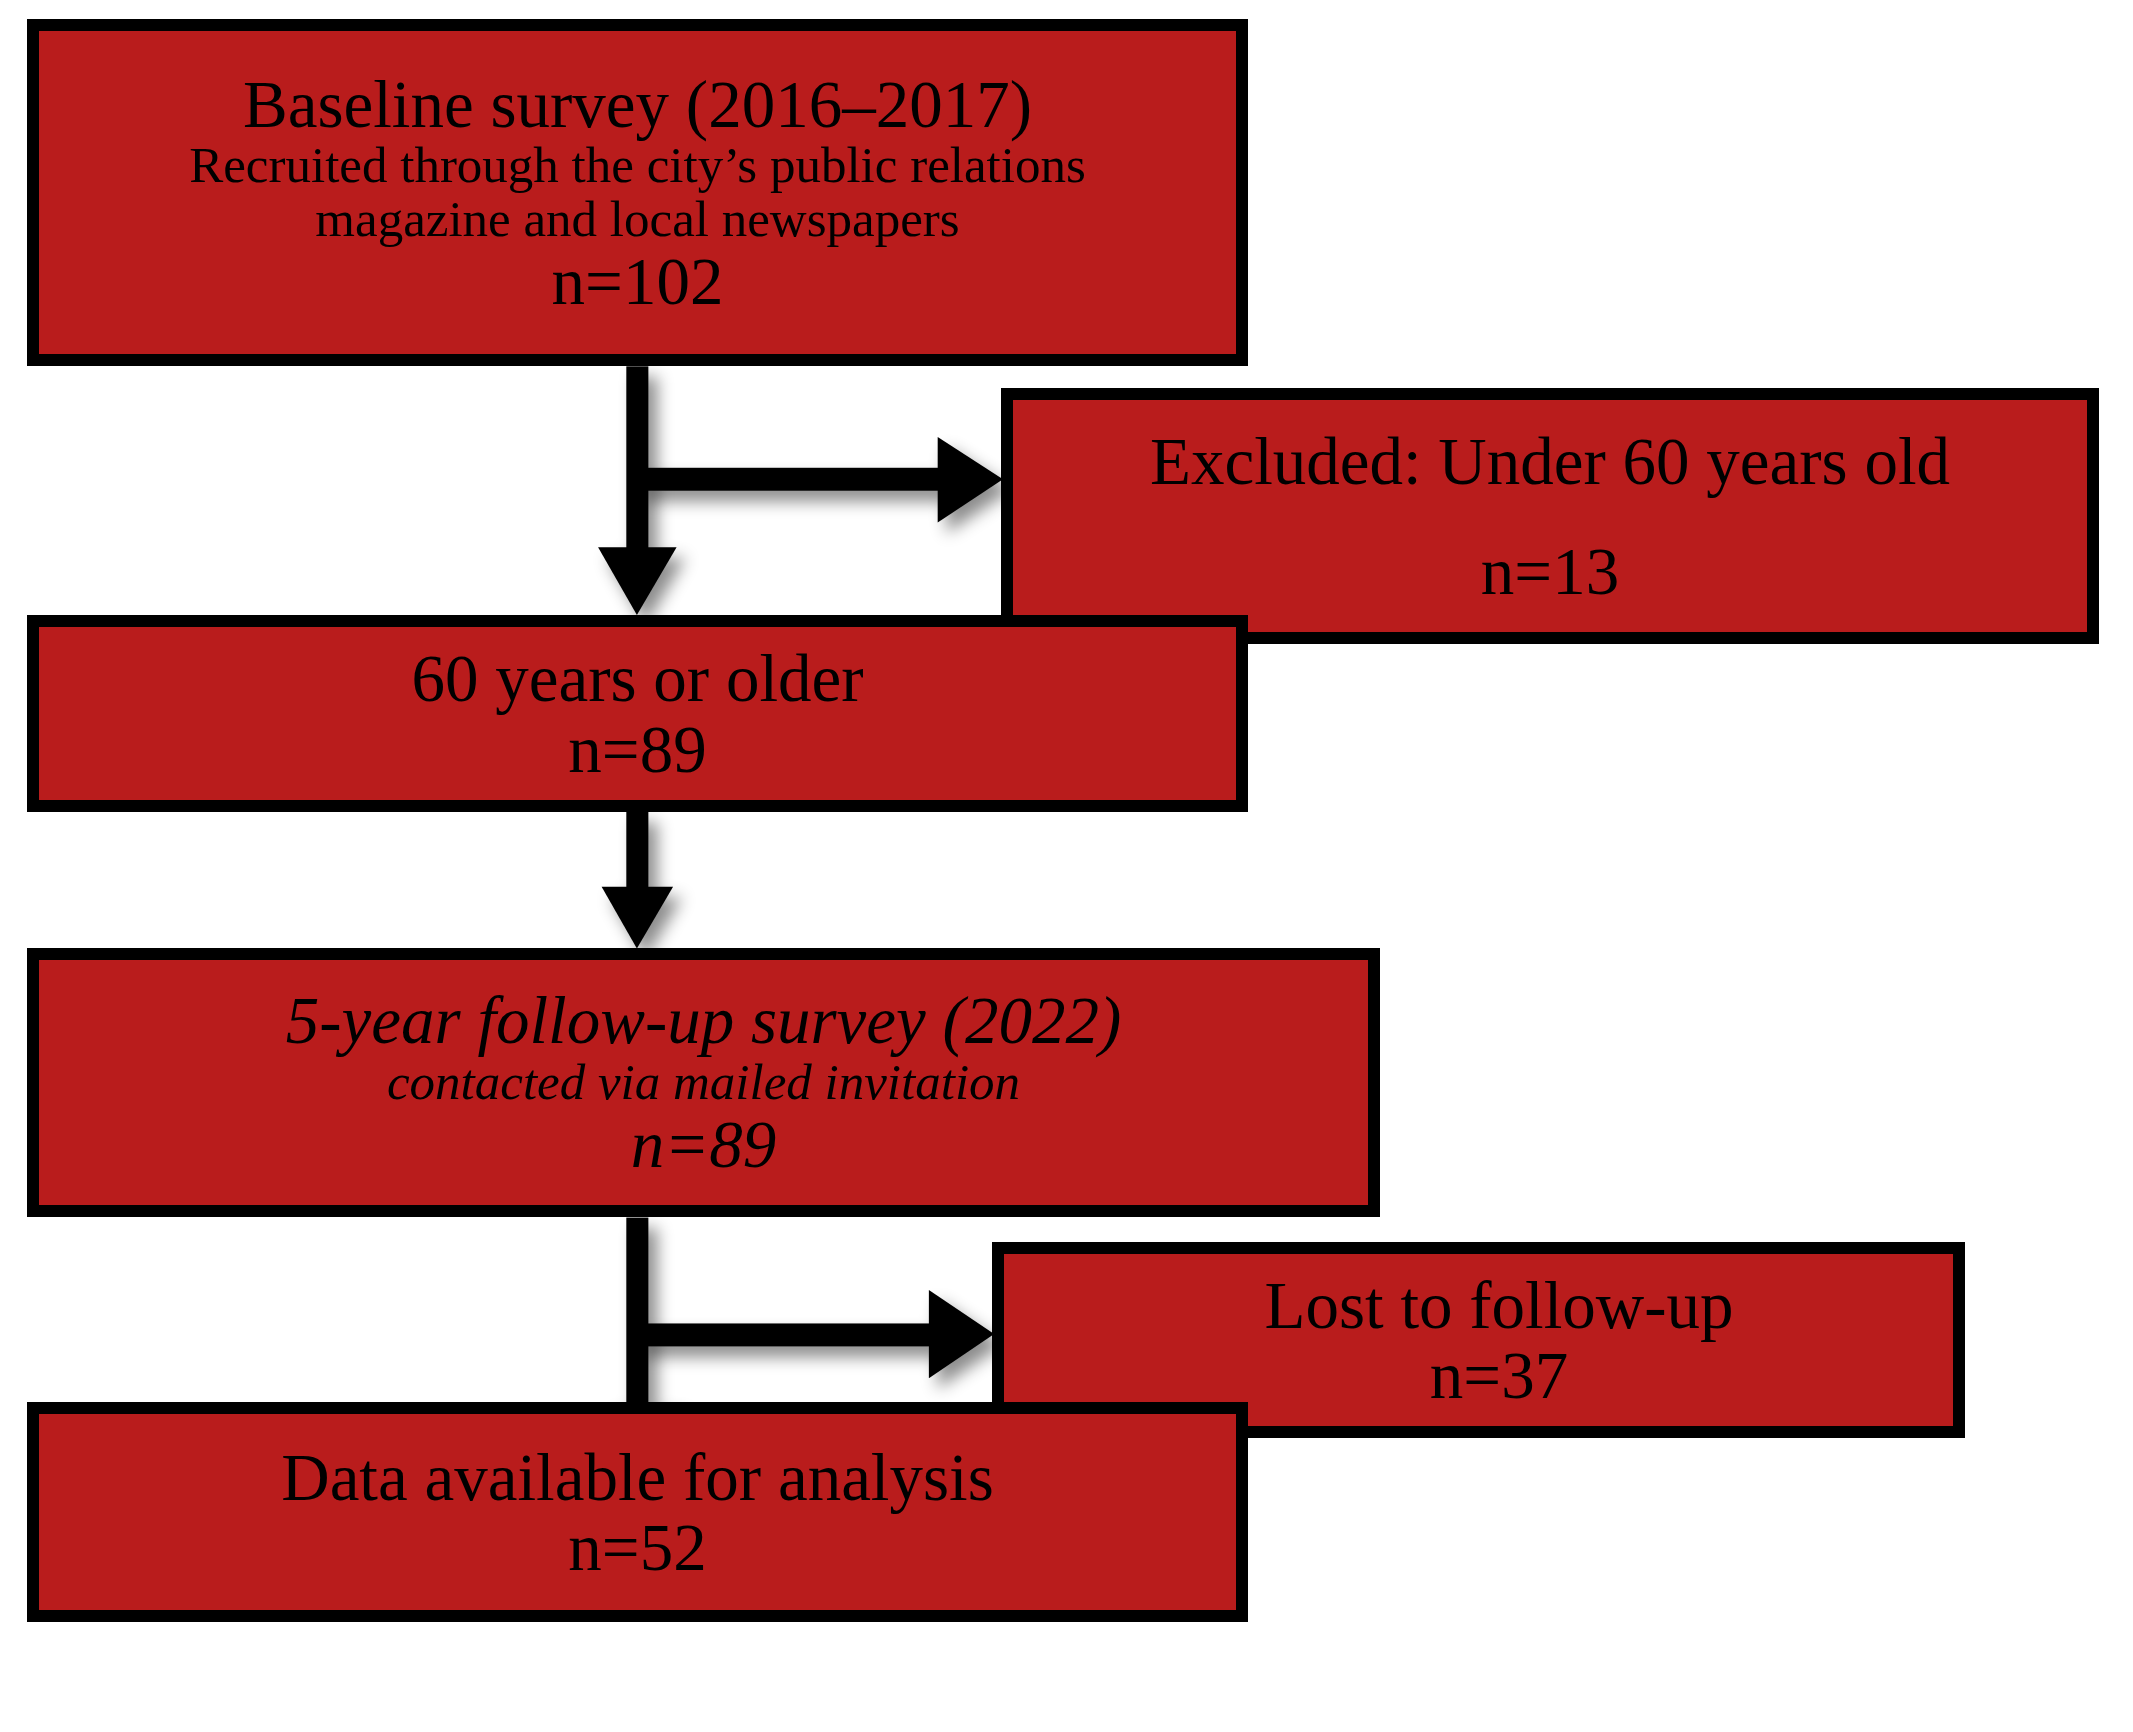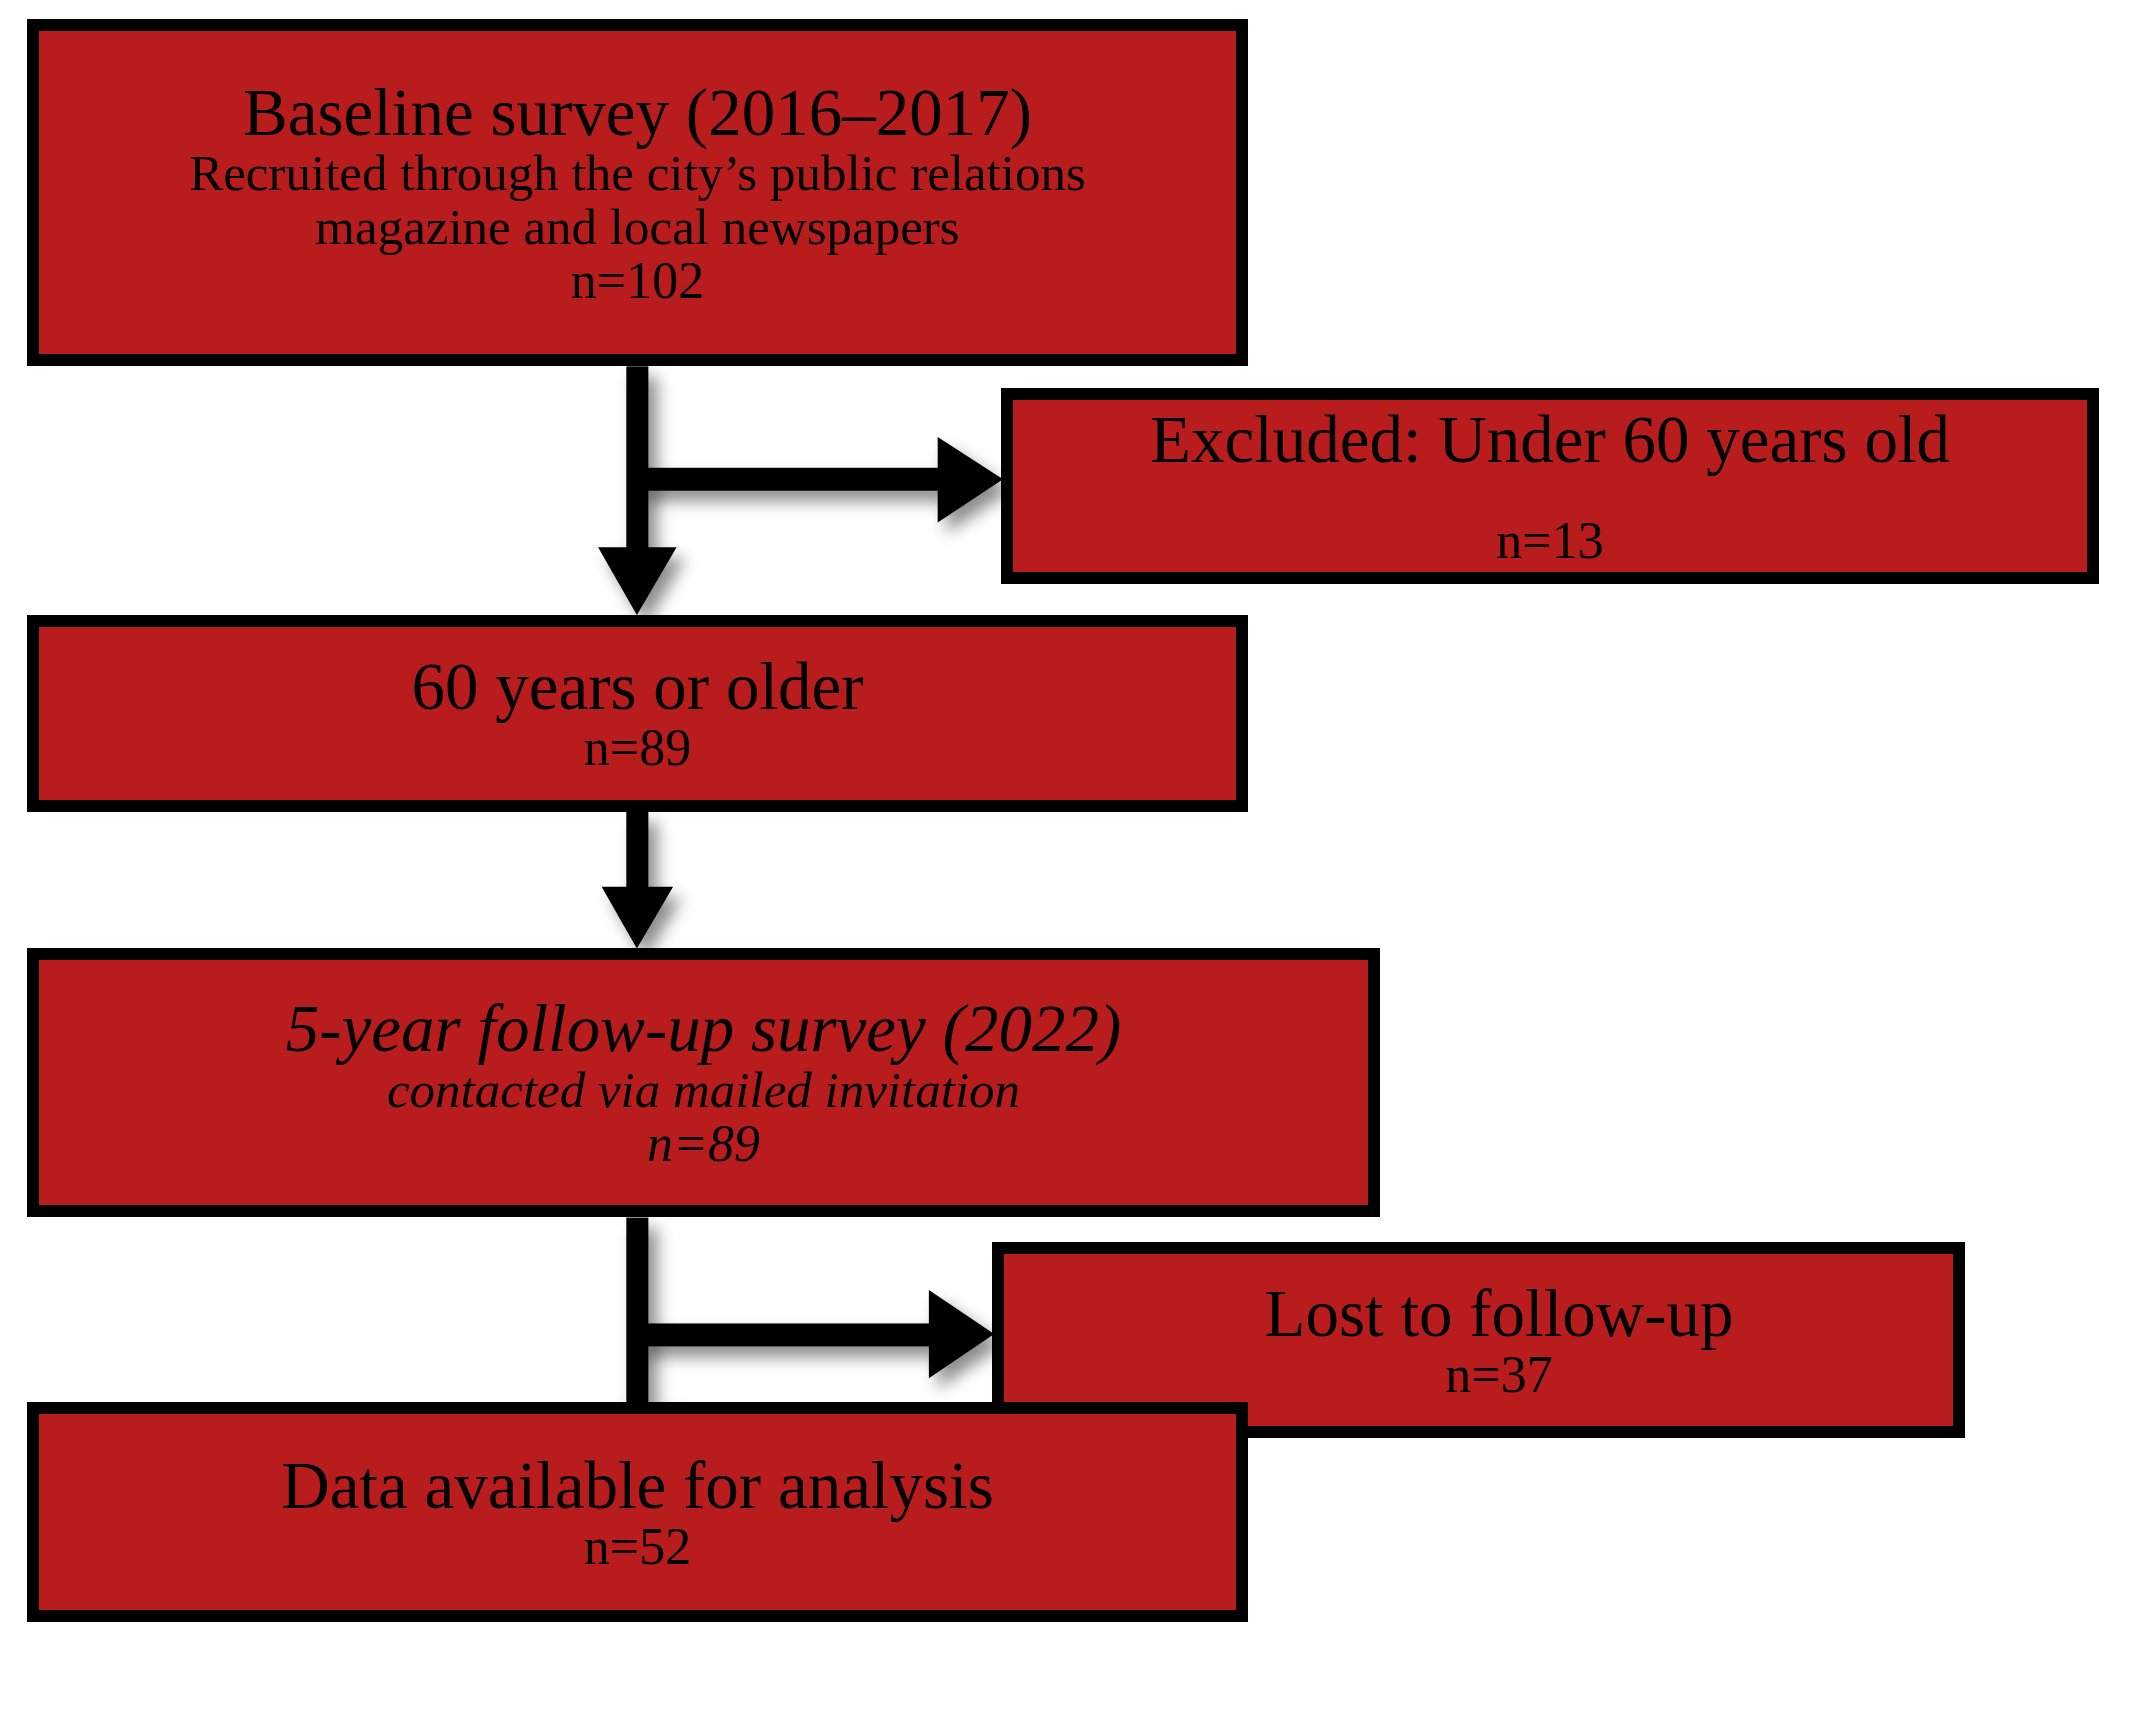--- a/index.html
+++ b/index.html
@@ -30,32 +30,32 @@
   }
   .line-major {
     font-size: 67px;
     white-space: nowrap;
   }
   .line-minor {
     font-size: 51px;
     white-space: nowrap;
   }
   .line-n {
-    font-size: 52px;
+    font-size: 67px;
     white-space: nowrap;
   }
 
   
   #box-baseline   { left: 27px;   top: 19.4px;   width: 1221px; height: 347px; }
   #box-eligible   { left: 27px;   top: 615px;  width: 1221px; height: 197px; }
   #box-followup   { left: 27px;   top: 948px; width: 1353px; height: 269px; font-style: italic; }
   #box-analysis   { left: 27px;   top: 1402px; width: 1221px; height: 220px; }
 
   
-  #box-excluded   { left: 1001px; top: 388px;  width: 1098px; height: 196px; gap: 40px; }
+  #box-excluded   { left: 1001px; top: 388px;  width: 1098px; height: 256px; gap: 40px; }
   #box-lost       { left: 992px; top: 1242px; width: 973px; height: 196px; padding-left: 41px; }
 
   
   #connectors {
     position: absolute;
     left: 0; top: 0;
     width: 2133px; height: 1733px;
     pointer-events: none;
   }
 </style>

